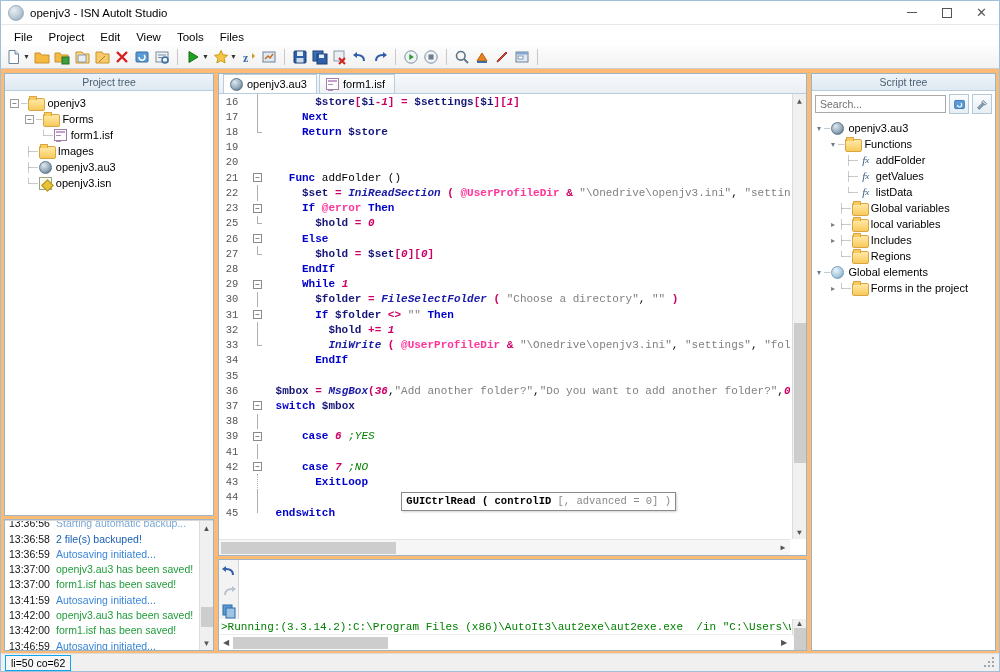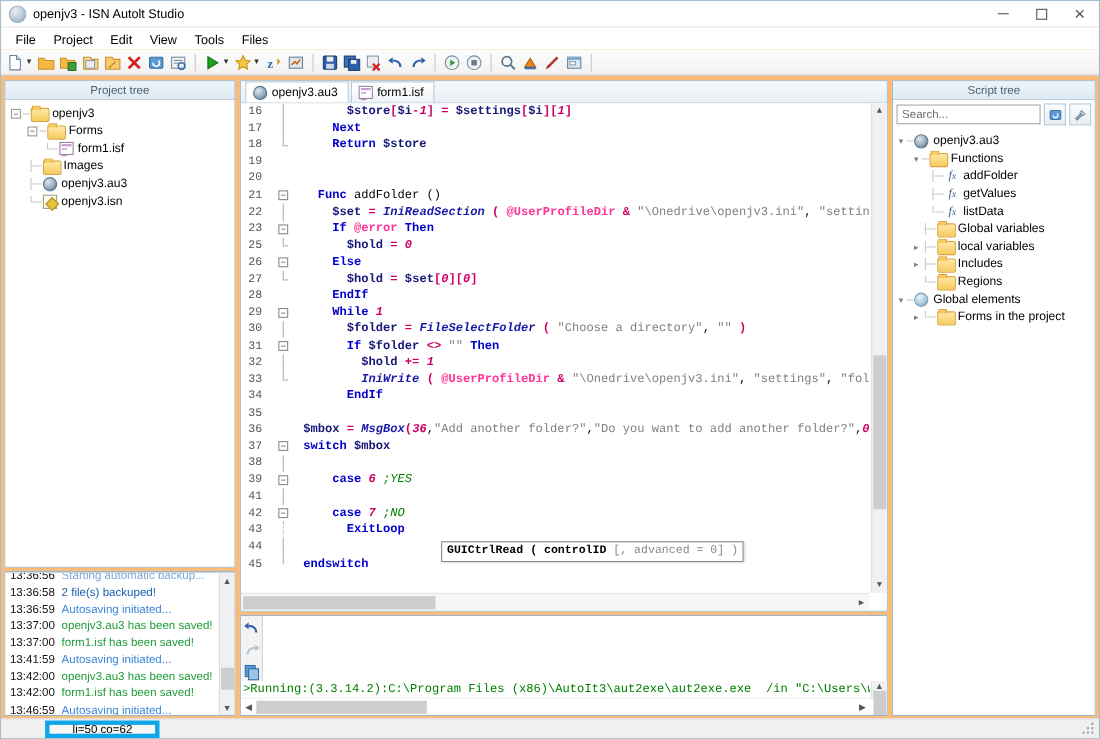--- a/index.html
+++ b/index.html
@@ -284,22 +284,22 @@
   }
 
   
   .statusbar {
     height:18px; flex:0 0 auto;
     background:#f0f0f0; border-top:1px solid #dcdcdc;
     display:flex; align-items:center; padding-left:4px;
     font-size:10.5px; color:#000;
   }
   .status-box {
-    border:4px solid #0ea5e9; background:#f7f7f7; height:16px;
-    display:flex;align-items:center; padding:0 21px;margin-left:36px;
+    border:1px solid #0ea5e9; background:#f7f7f7; height:16px;
+    display:flex;align-items:center; padding:0 5px;
   }
   .grip { margin-left:auto; margin-right:3px; width:12px;height:12px; position:relative;}
   .grip i { position:absolute; width:2px;height:2px;background:#9aa8b4;display:block;}
 </style>
 </head>
 <body>
 
 <div id="app">
 
   <div class="titlebar">

